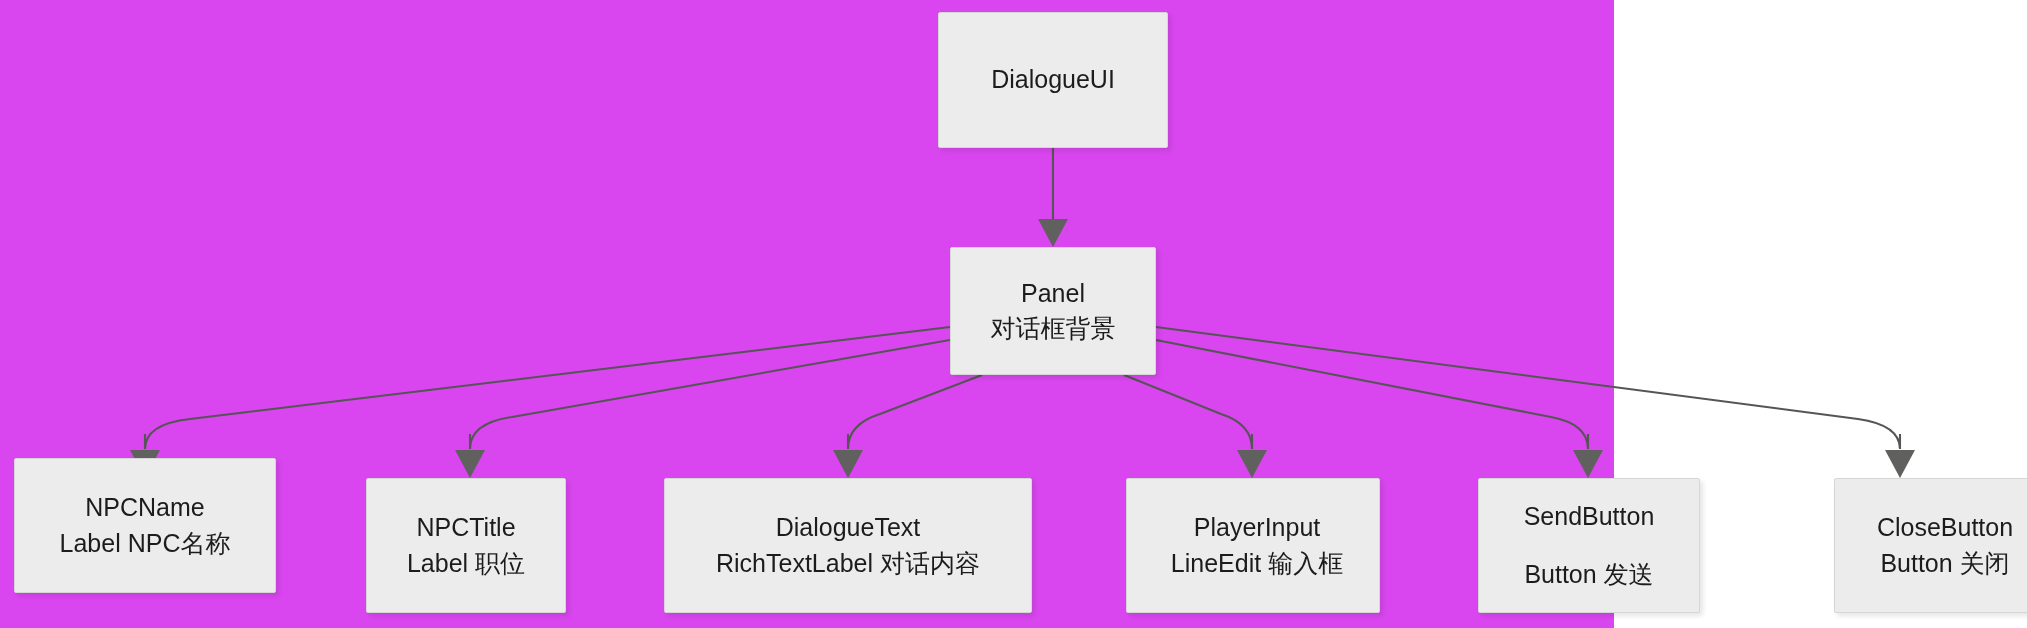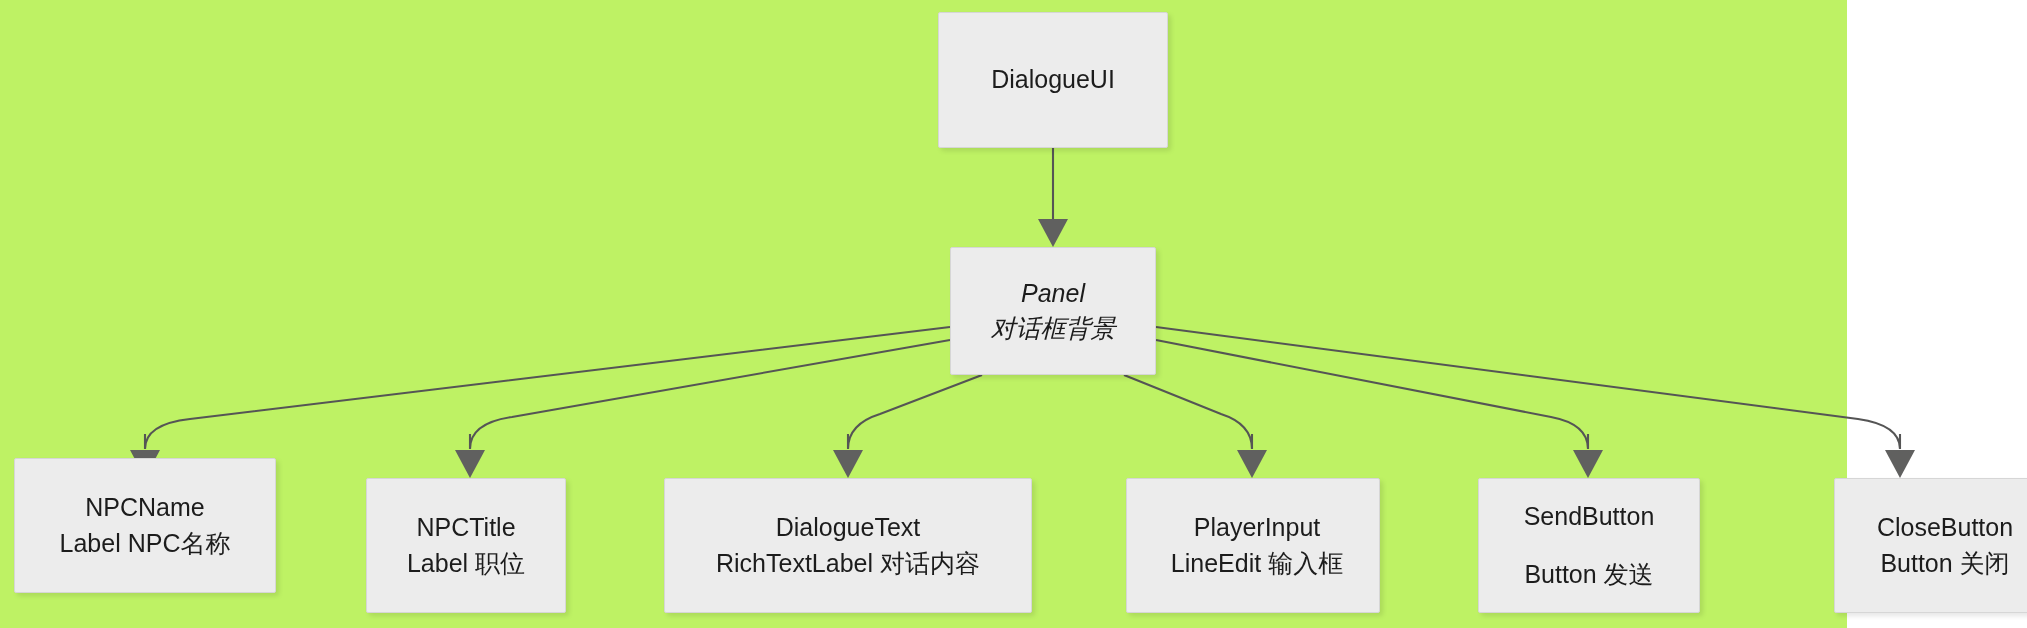--- a/index.html
+++ b/index.html
@@ -8,23 +8,23 @@
     background: #ffffff;
   }
   body {
     width: 2027px;
     height: 628px;
     font-family: "Liberation Sans", "DejaVu Sans", sans-serif;
     overflow: hidden;
   }
   #diagram-root {
     position: relative;
-    width: 1847px;
+    width: 1614px;
     height: 628px;
-    background: #bef264;
+    background: #d946ef;
   }
   #edge-layer {
     position: absolute;
     left: 0;
     top: 0;
     width: 2027px;
     height: 628px;
   }
   .edge-path {
     fill: none;
@@ -95,21 +95,21 @@
     <g>
       <path class="edge-path" d="M 1156,327 L 1858,419 Q 1900,425 1900,449 L 1900,434"></path>
       <path class="arrow-head" d="M 1900,478 L 1885,450 L 1915,450 Z"></path>
     </g>
   </svg>
 
   <div class="node-box" id="node-0" style="left: 938px; top: 12px; width: 230px; height: 136px;">
     <span class="node-line">DialogueUI</span>
   </div>
 
-  <div class="node-box" id="node-1" style="left: 950px; top: 247px; width: 206px; height: 128px; font-style: italic;">
+  <div class="node-box" id="node-1" style="left: 950px; top: 247px; width: 206px; height: 128px;">
     <span class="node-line">Panel</span>
     <span class="node-line">对话框背景</span>
   </div>
 
   <div class="node-box" id="node-2" style="left: 14px; top: 458px; width: 262px; height: 135px;">
     <span class="node-line">NPCName</span>
     <span class="node-line">Label NPC名称</span>
   </div>
 
   <div class="node-box" id="node-3" style="left: 366px; top: 478px; width: 200px; height: 135px;">

